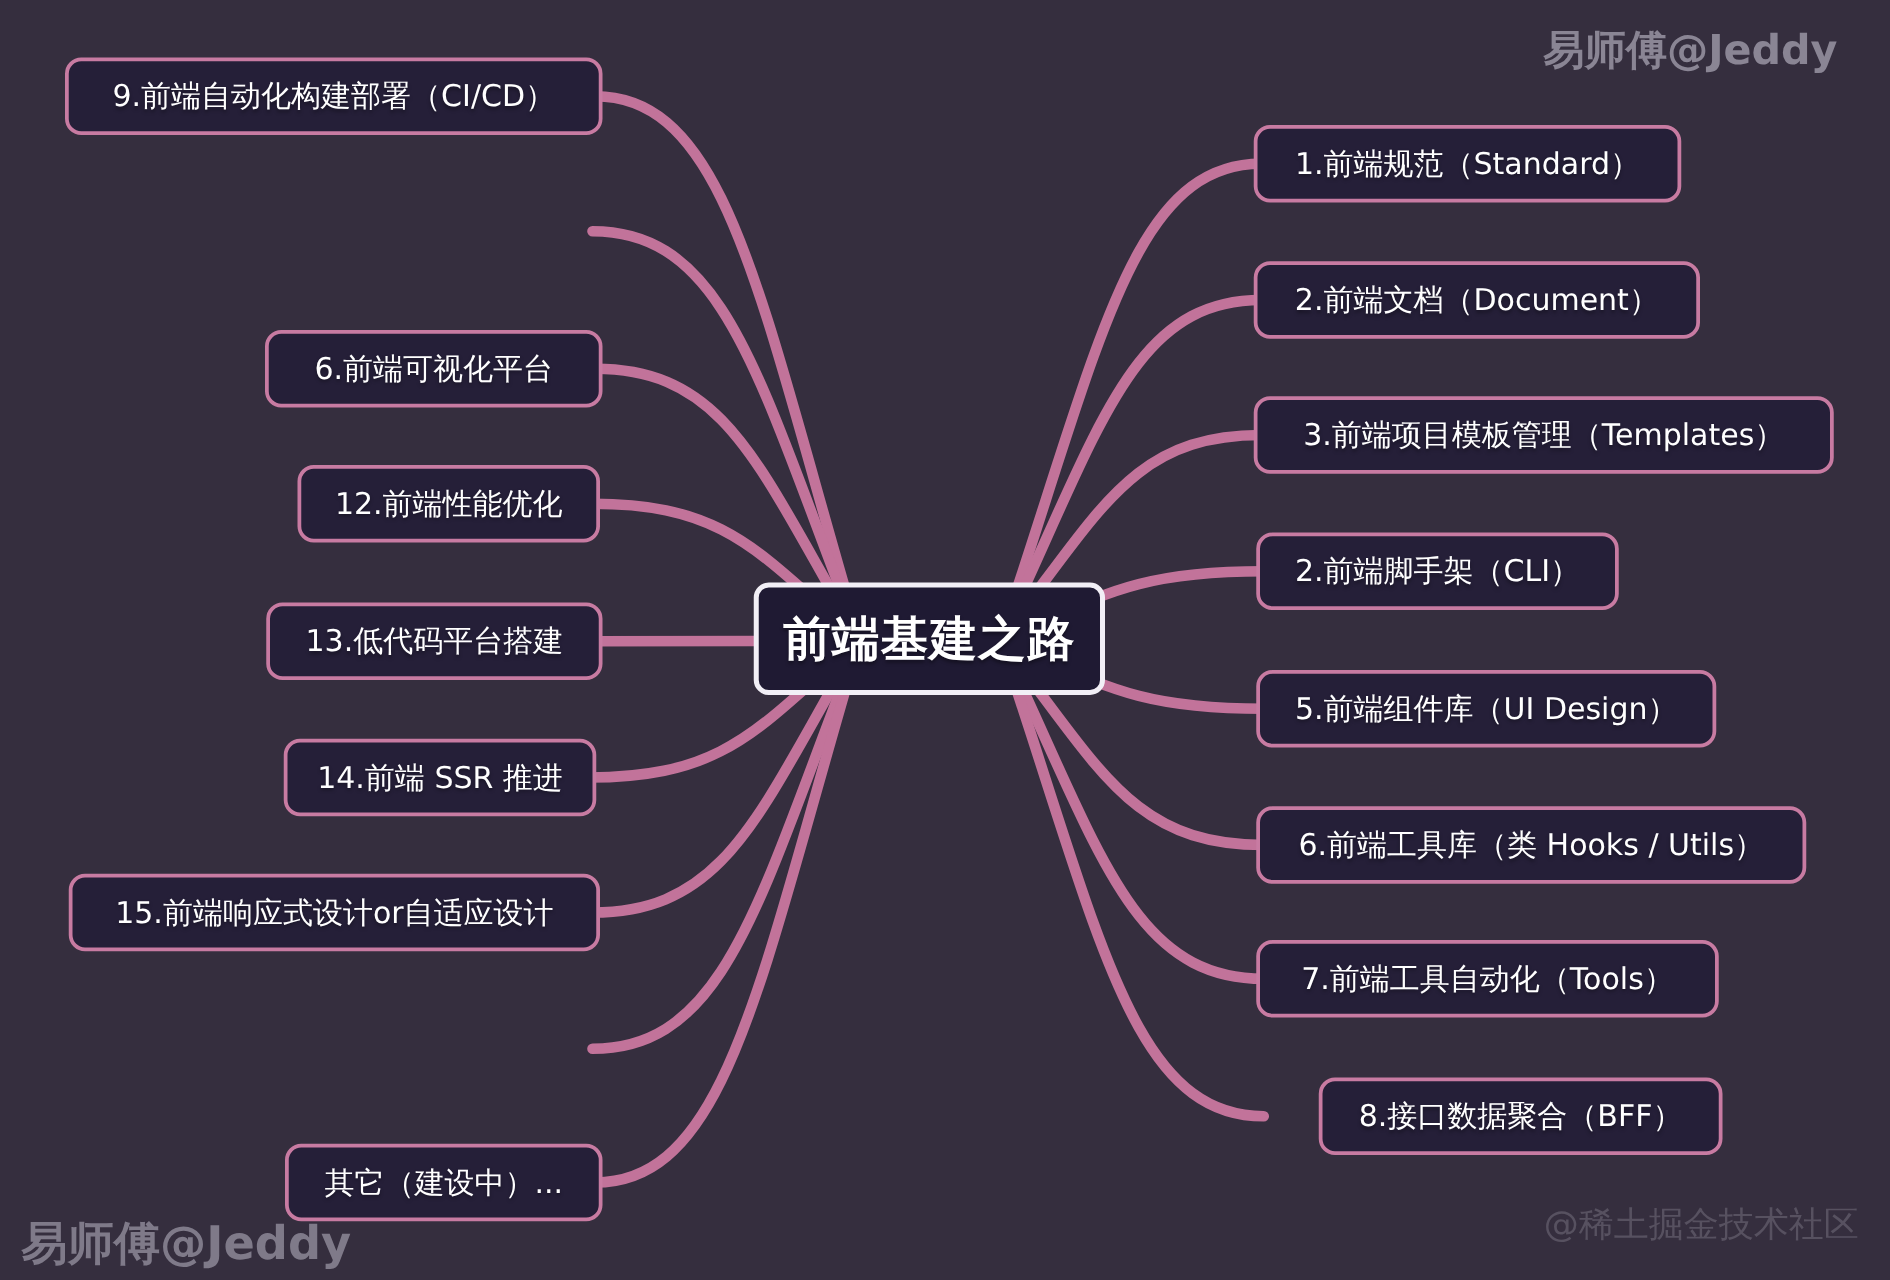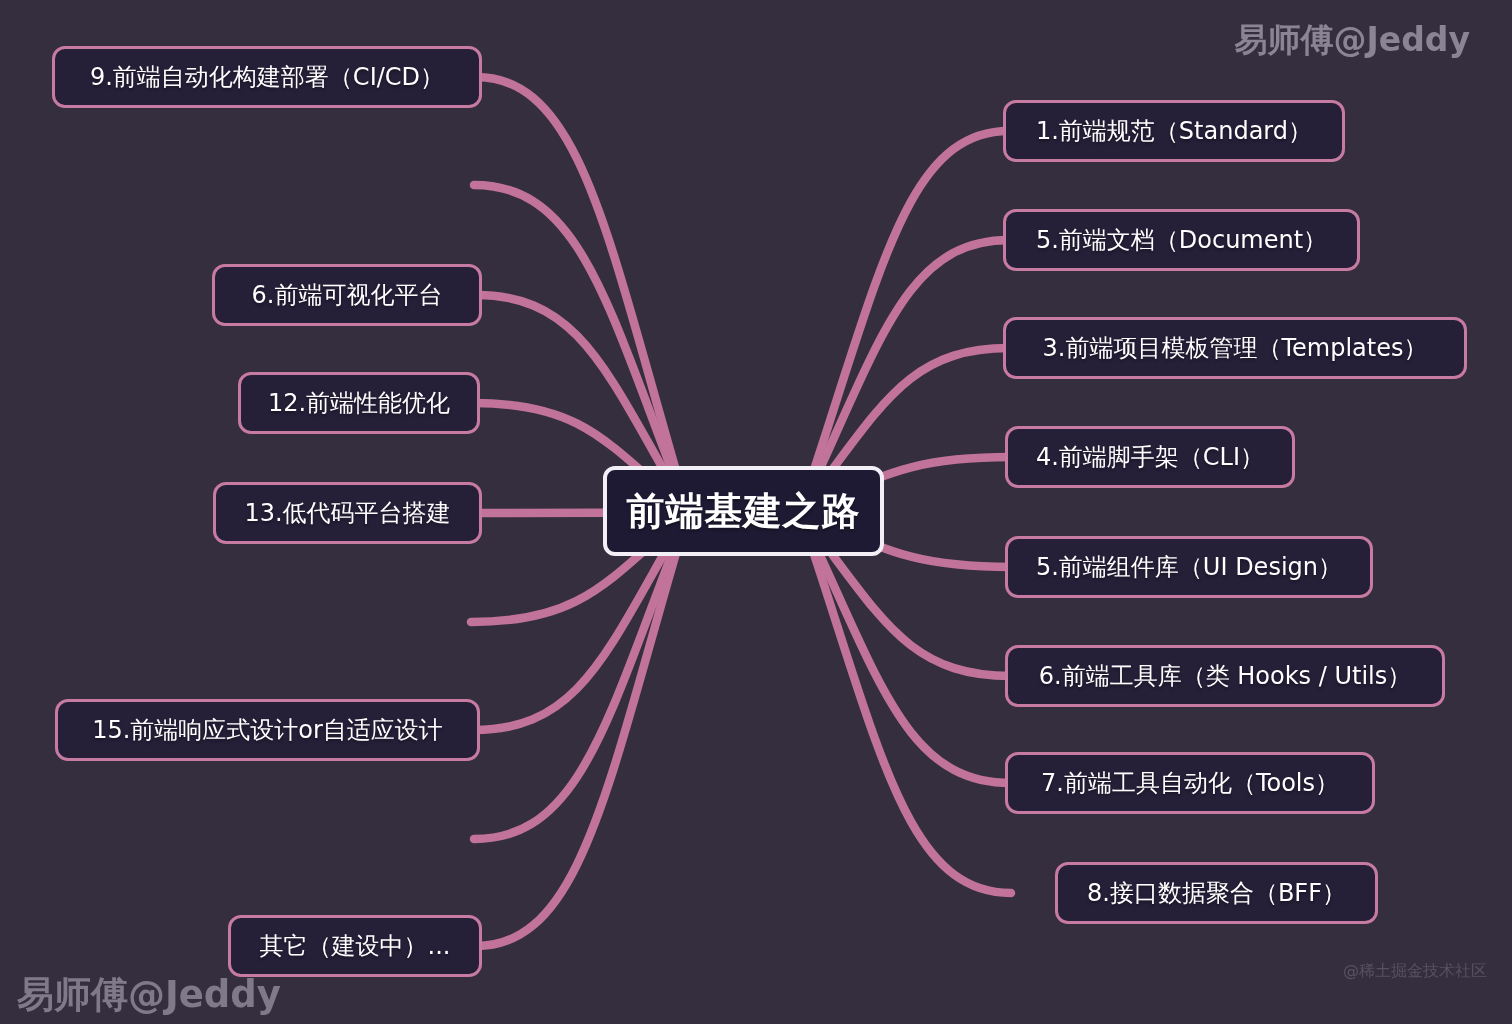--- a/index.html
+++ b/index.html
@@ -65,21 +65,21 @@
     font-size:33px;font-weight:600;
     color:var(--watermark-top);
   }
   .wm-bottom-left{
     top:970px;left:17px;
     font-size:37px;font-weight:600;
     color:var(--watermark-bottom-left);
   }
   .wm-bottom-right{
     top:961px;right:25px;
-    font-size:16px;font-weight:400;
+    font-size:28px;font-weight:400;
     color:var(--watermark-bottom-right);
     text-align:center;
   }
 </style>
 </head>
 <body>
 
 <div class="stage">
 
   <svg class="edges" viewBox="0 0 1512 1024" xmlns="http://www.w3.org/2000/svg">
@@ -109,42 +109,45 @@
     </div>
   <div class="node" style="left:212px;top:264px;width:270px;height:62px">
       <span>6.前端可视化平台</span>
     </div>
   <div class="node" style="left:238px;top:372px;width:242px;height:62px">
       <span>12.前端性能优化</span>
     </div>
   <div class="node" style="left:213px;top:482px;width:269px;height:62px">
       <span>13.低代码平台搭建</span>
     </div>
+  <div class="node" style="left:227px;top:591px;width:250px;height:62px">
+      <span>14.前端 SSR 推进</span>
+    </div>
   <div class="node" style="left:55px;top:699px;width:425px;height:62px">
       <span>15.前端响应式设计or自适应设计</span>
     </div>
   <div class="node central" style="left:603px;top:466px;width:281px;height:90px">
       <span>前端基建之路</span>
     </div>
 
   <div class="node" style="left:228px;top:915px;width:254px;height:62px">
       <span>其它（建设中）...</span>
     </div>
 
   <div class="node" style="left:1003px;top:100px;width:342px;height:62px">
       <span>1.前端规范（Standard）</span>
     </div>
   <div class="node" style="left:1003px;top:209px;width:357px;height:62px">
-      <span>5.前端文档（Document）</span>
+      <span>2.前端文档（Document）</span>
     </div>
   <div class="node" style="left:1003px;top:317px;width:464px;height:62px">
       <span>3.前端项目模板管理（Templates）</span>
     </div>
   <div class="node" style="left:1005px;top:426px;width:290px;height:62px">
-      <span>4.前端脚手架（CLI）</span>
+      <span>2.前端脚手架（CLI）</span>
     </div>
   <div class="node" style="left:1005px;top:536px;width:368px;height:62px">
       <span>5.前端组件库（UI Design）</span>
     </div>
   <div class="node" style="left:1005px;top:645px;width:440px;height:62px">
       <span>6.前端工具库（类 Hooks / Utils）</span>
     </div>
   <div class="node" style="left:1005px;top:752px;width:370px;height:62px">
       <span>7.前端工具自动化（Tools）</span>
     </div>

